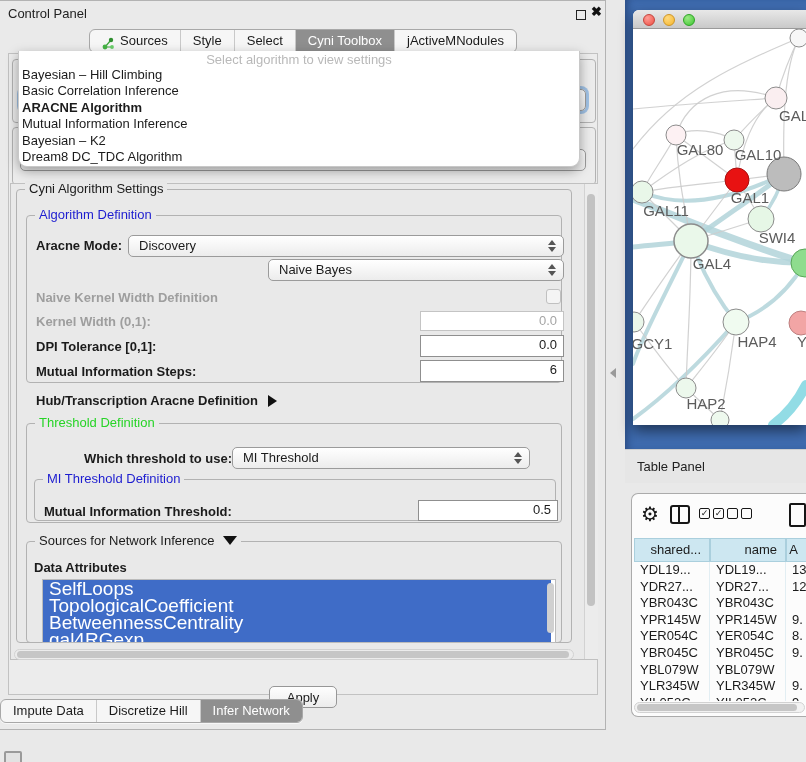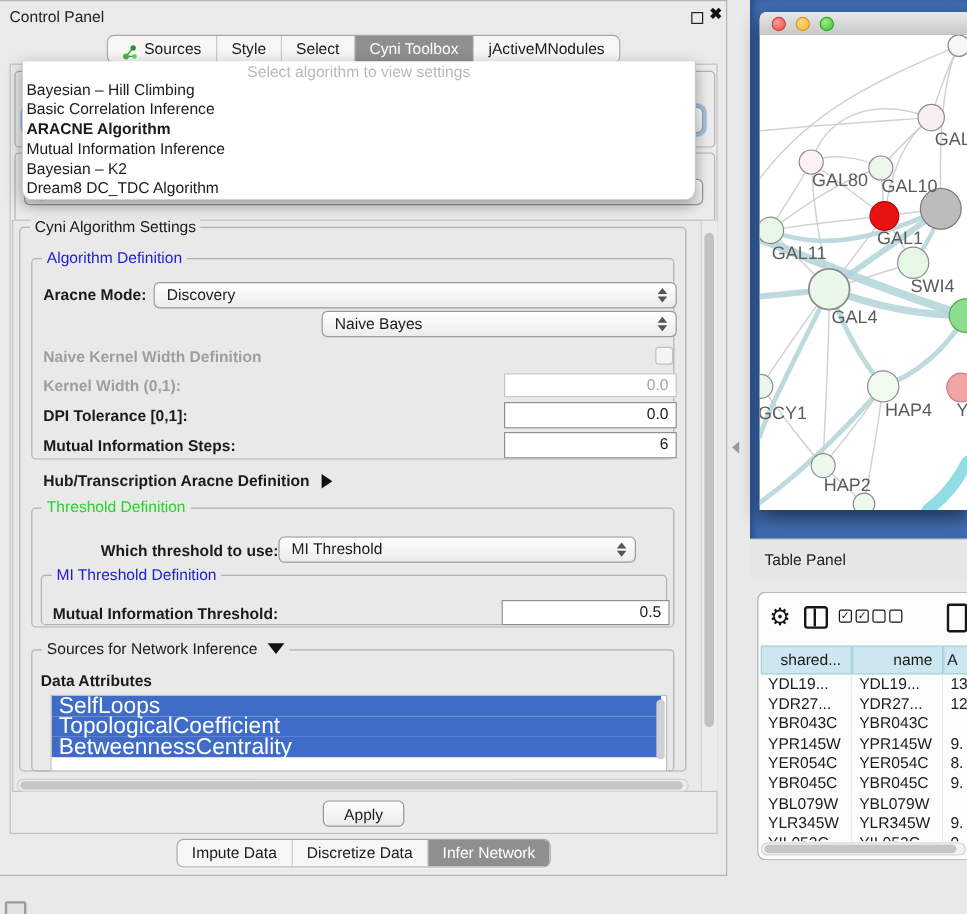--- a/index.html
+++ b/index.html
@@ -58,21 +58,21 @@
   .vthumb{position:absolute;left:2px;width:8px;background:#c2c2c2;border-radius:4px;}
   .hscroll{position:absolute;height:11px;background:#ececec;border:1px solid #d2d2d2;border-radius:6px;box-sizing:border-box;}
   .hthumb{position:absolute;top:1px;height:7px;background:#c6c6c6;border-radius:4px;}
 
   
   #attr-list{position:absolute;background:#fff;border:1px solid #bbb;box-sizing:border-box;overflow:hidden;}
   .attr-item{height:17px;line-height:17px;background:#3f6cc7;color:#fff;font-size:19px;padding-left:6px;
     width:calc(100% - 10px);white-space:nowrap;}
 
   .btn{position:absolute;background:linear-gradient(#fefefe,#ececec);border:1px solid #979797;border-radius:5px;
-    text-align:center;font-size:13px;box-sizing:border-box;}
+    text-align:center;font-size:13px;box-sizing:border-box;margin-top:19px;}
 
   
   #net-panel{left:625px;top:0;width:181px;height:449px;background:#3f6cb0;
     box-shadow:inset 6px 0 8px -4px #27477c;}
   #mac-window{left:633px;top:10px;width:173px;height:415px;background:#fff;
     border-radius:6px 0 0 0;box-shadow:0 6px 14px rgba(0,0,0,.5);}
   #mac-titlebar{left:0;top:0;width:173px;height:19px;border-radius:6px 0 0 0;
     background:linear-gradient(#e8e8e8,#c9c9c9);border-bottom:1px solid #9a9a9a;box-sizing:border-box;}
   .light{position:absolute;top:4px;width:12px;height:12px;border-radius:50%;box-sizing:border-box;}
   #net-canvas{left:0;top:19px;width:173px;height:396px;overflow:hidden;}
@@ -228,35 +228,36 @@
       <span>Sources for Network Inference</span>
       <span style="display:inline-block;margin-left:5px;width:0;height:0;border-left:7px solid transparent;border-right:7px solid transparent;border-top:9px solid #111;vertical-align:0px;"></span>
     </span>
   </div>
   <div class="lbl" style="left:34px;top:559px;">Data Attributes</div>
   <div id="attr-list" style="left:42px;top:578px;width:514px;height:64px;">
     <div class="vthumb" style="right:1px;left:auto;top:3px;height:50px;width:7px;background:#d0d0d0;"></div>
   <div class="attr-item">SelfLoops</div>
       <div class="attr-item">TopologicalCoefficient</div>
       <div class="attr-item">BetweennessCentrality</div>
+      <div class="attr-item">gal4RGexp</div>
     </div>
 
   <div class="hscroll" style="left:14px;top:648px;width:560px;">
     <div class="hthumb" style="left:2px;width:552px;"></div>
   </div>
 
   <div class="btn" style="left:269px;top:666px;width:68px;height:22px;line-height:21px;">Apply</div>
 
-  <div class="abs" style="left:0;top:698px;width:606px;display:flex;justify-content:center;">
+  <div class="abs" style="left:0;top:698px;width:606px;display:flex;justify-content:flex-start;">
     <div class="tabbar" id="bottom-tabs">
         <div class="tab">
           <span>Impute Data</span>
         </div>
         <div class="tab">
-          <span>Discretize Data</span>
+          <span>Discretize Hill</span>
         </div>
         <div class="tab sel">
           <span>Infer Network</span>
         </div>
       </div>
   </div>
 </div>
 
 <div class="abs" style="left:610px;top:368px;width:0;height:0;border-top:5px solid transparent;border-bottom:5px solid transparent;border-right:6px solid #9a9a9a;"></div>
 

